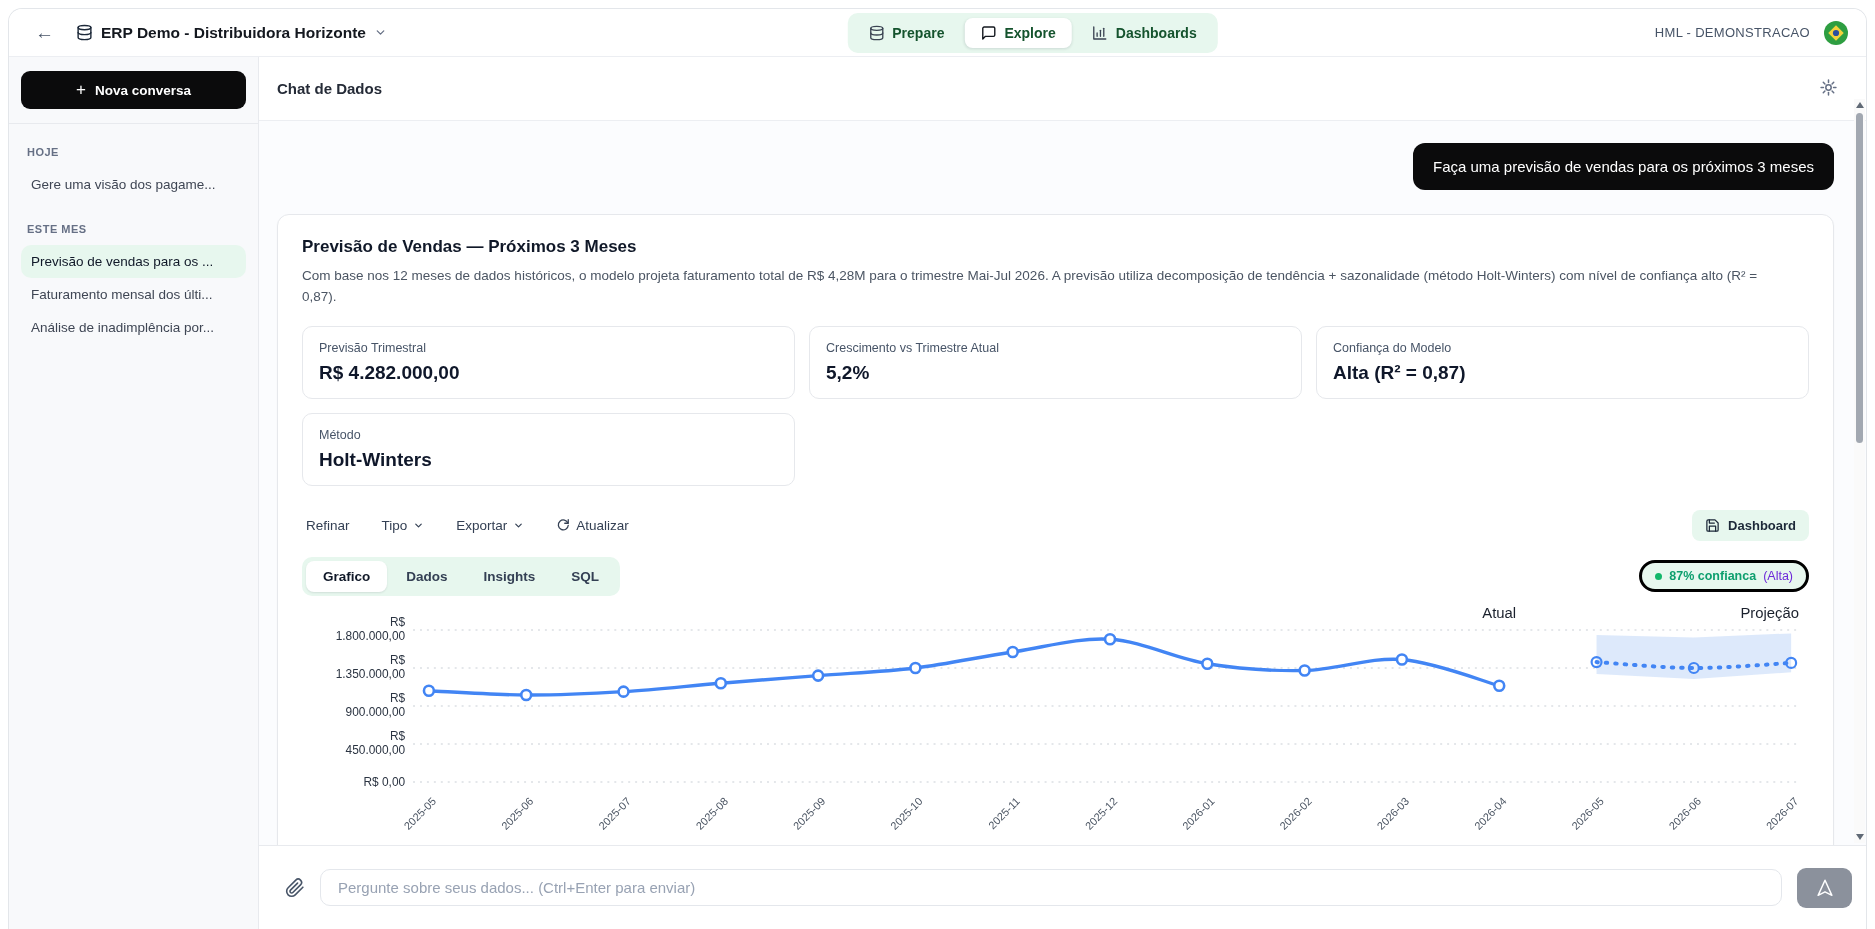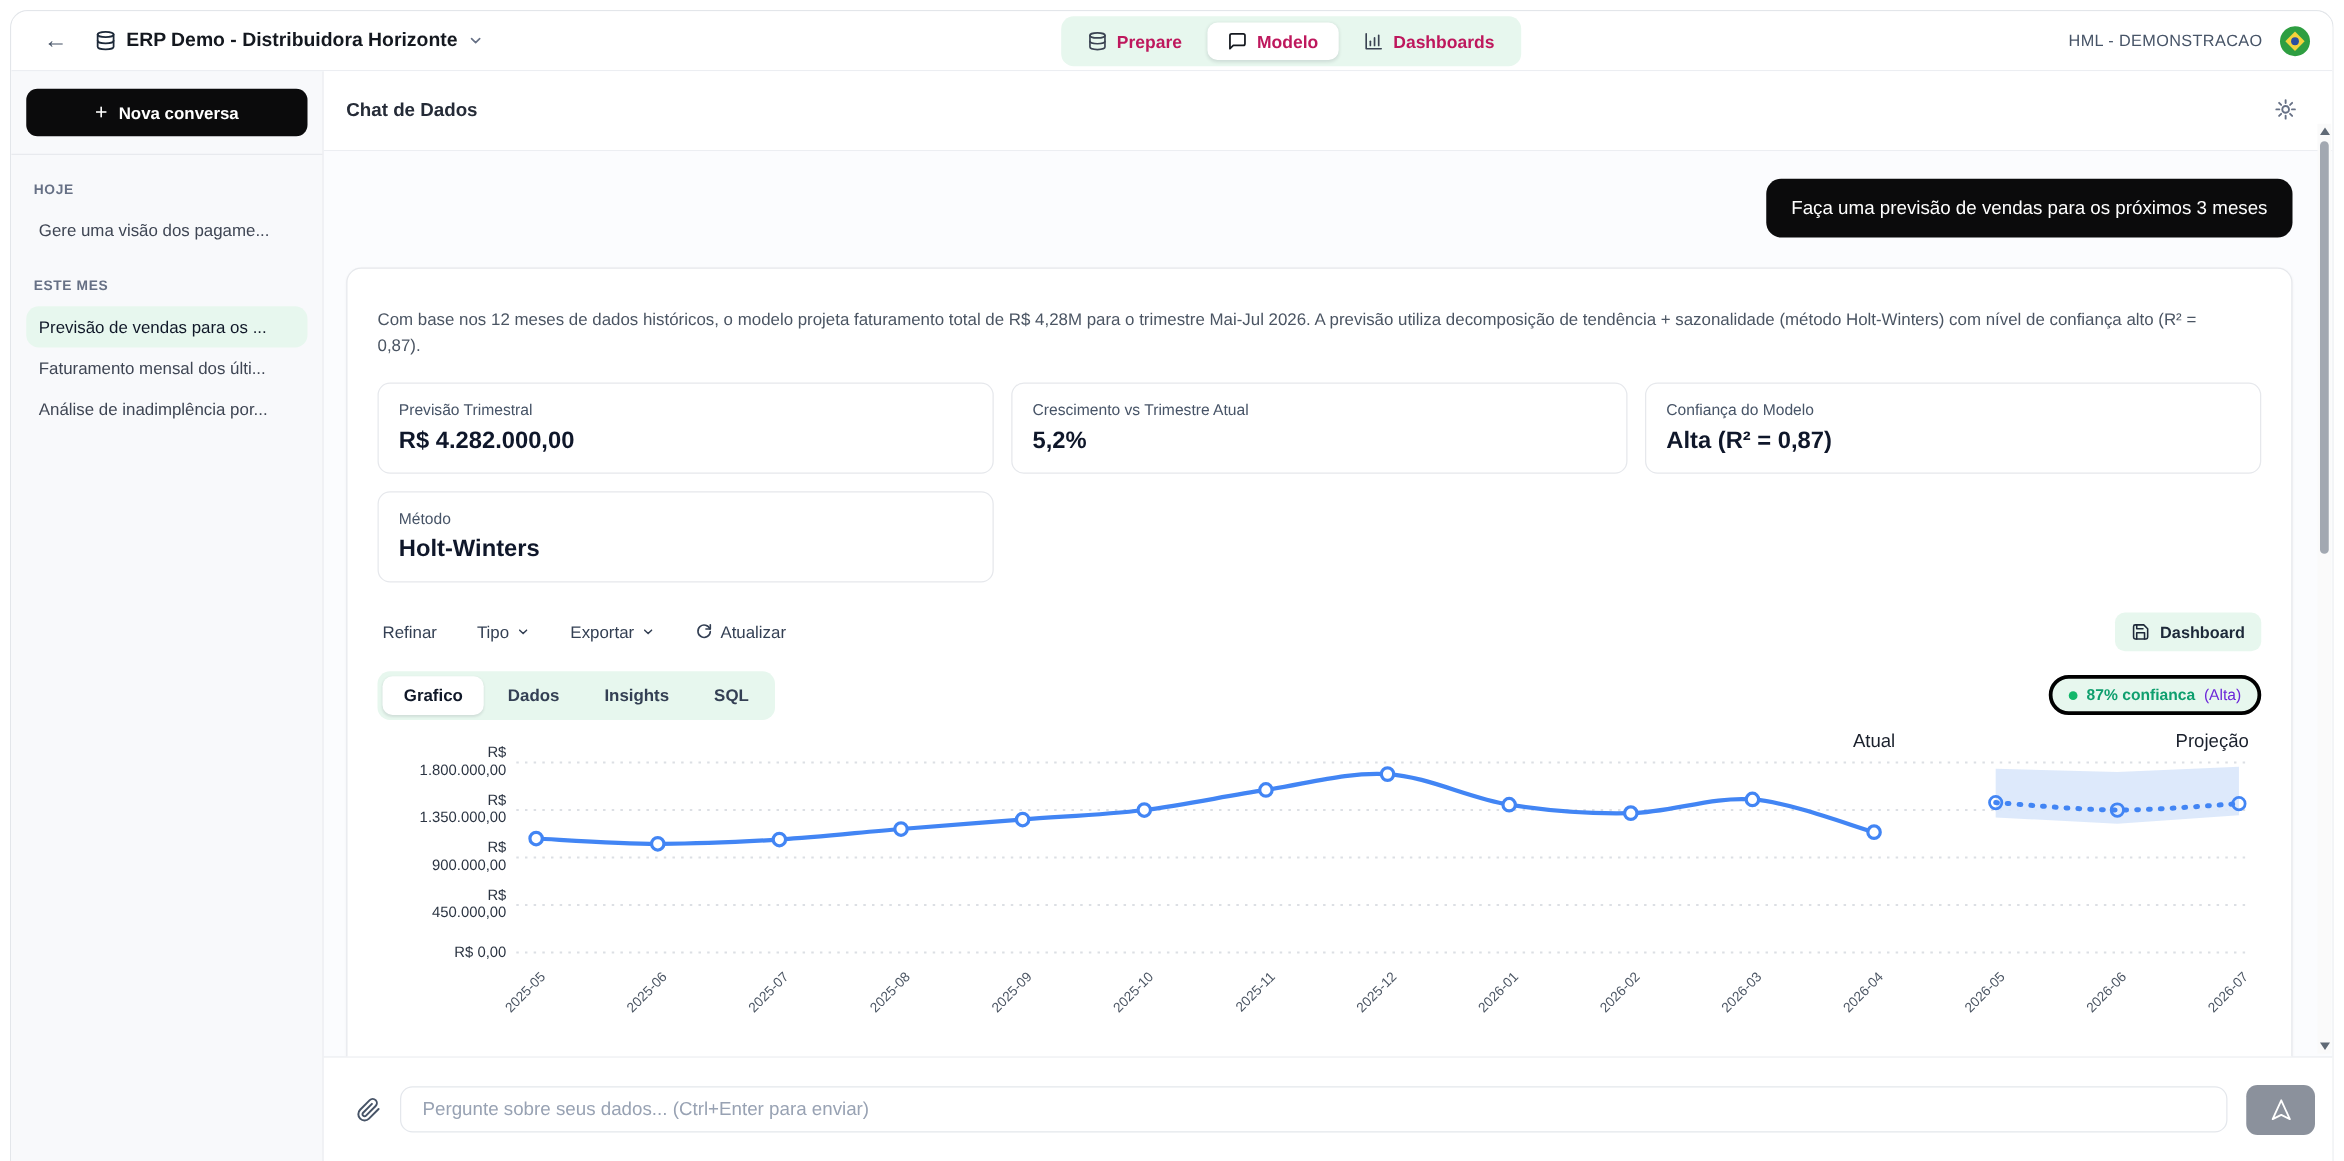--- a/index.html
+++ b/index.html
@@ -13,21 +13,21 @@
   
   .topbar { height:48px; flex:0 0 48px; display:flex; align-items:center;
     border-bottom:1px solid #eceef2; padding:0 18px; position:relative; background:#fff; }
   .back-btn { font-size:19px; color:#475467; background:none; border:none; cursor:pointer; padding:4px 8px; }
   .app-title-group { display:flex; align-items:center; gap:8px; margin-left:14px; cursor:pointer; }
   .app-title { font-size:15.5px; font-weight:700; color:#14181f; }
   .icon { display:inline-flex; align-items:center; justify-content:center; }
   .nav-tabs { position:absolute; left:calc(50% + 95px); transform:translateX(-50%);
     display:flex; align-items:center; gap:4px; background:#e7f7ee; border-radius:10px; padding:5px; }
   .nav-tab { display:flex; align-items:flex-start; gap:8px; padding:7px 16px; border-radius:8px;
-    font-size:14px; font-weight:600; color:#be185d; cursor:pointer; border:none; background:transparent; }
+    font-size:14px; font-weight:600; color:#14532d; cursor:pointer; border:none; background:transparent; }
   .nav-tab.active { background:#fff; box-shadow:0 1px 3px rgba(16,24,40,.12); }
   .topbar-right { margin-left:auto; display:flex; align-items:center; gap:14px; }
   .env-label { font-size:13px; color:#475467; letter-spacing:.3px; }
   .avatar { width:24px; height:24px; border-radius:50%; background:#2e9e41;
     display:flex; align-items:center; justify-content:center; cursor:pointer; }
   .avatar .diamond { width:14px; height:14px; background:#f4d23c; transform:rotate(45deg) scale(.78);
     display:flex; align-items:center; justify-content:center; }
   .avatar .globe { width:8px; height:8px; border-radius:50%; background:#2b4fa0; transform:rotate(-45deg); }
 
   .body-row { flex:1; display:flex; min-height:0; }
@@ -139,21 +139,21 @@
             </svg>
         </span>
         <span>Prepare</span>
       </button>
       <button class="nav-tab active">
         <span class="icon">
           <svg width="16" height="16" viewBox="0 0 24 24" fill="none" stroke="#14181f" stroke-width="2.1" stroke-linecap="round" stroke-linejoin="round">
               <path d="M21 15a2 2 0 0 1-2 2H7l-4 4V5a2 2 0 0 1 2-2h14a2 2 0 0 1 2 2z"></path>
             </svg>
         </span>
-        <span>Modelo</span>
+        <span>Explore</span>
       </button>
       <button class="nav-tab">
         <span class="icon">
           <svg width="16" height="16" viewBox="0 0 24 24" fill="none" stroke="#3a4352" stroke-width="2" stroke-linecap="round" stroke-linejoin="round">
               <path d="M3 3v18h18"></path>
               <line x1="8" y1="17" x2="8" y2="12"></line>
               <line x1="13" y1="17" x2="13" y2="8"></line>
               <line x1="18" y1="17" x2="18" y2="5"></line>
             </svg>
         </span>
@@ -208,20 +208,21 @@
             </svg>
           </span>
         </button>
       </div>
 
       <div class="chat-scroll">
 
         <div class="user-bubble">Faça uma previsão de vendas para os próximos 3 meses</div>
 
         <div class="result-card">
+          <div class="card-title">Previsão de Vendas — Próximos 3 Meses</div>
           <div class="card-desc">Com base nos 12 meses de dados históricos, o modelo projeta faturamento total de R$ 4,28M para o trimestre Mai-Jul 2026. A previsão utiliza decomposição de tendência + sazonalidade (método Holt-Winters) com nível de confiança alto (R² = 0,87).</div>
 
           <div class="metrics-grid">
             <div class="metric-card">
               <div class="metric-label">Previsão Trimestral</div>
               <div class="metric-value">R$ 4.282.000,00</div>
             </div>
             <div class="metric-card">
               <div class="metric-label">Crescimento vs Trimestre Atual</div>
               <div class="metric-value">5,2%</div>

